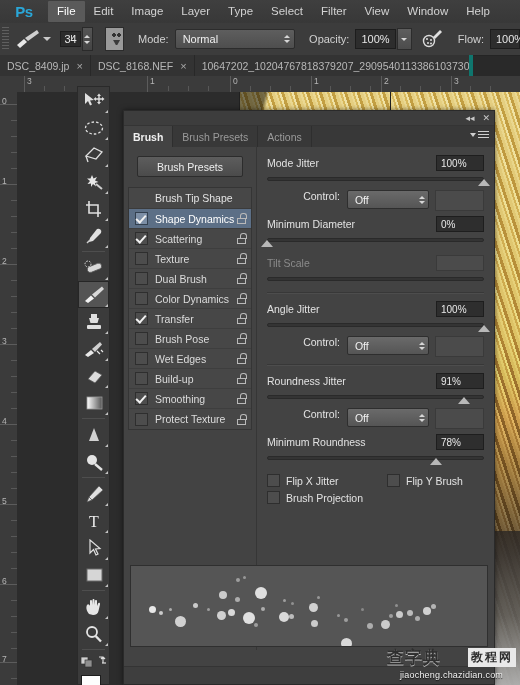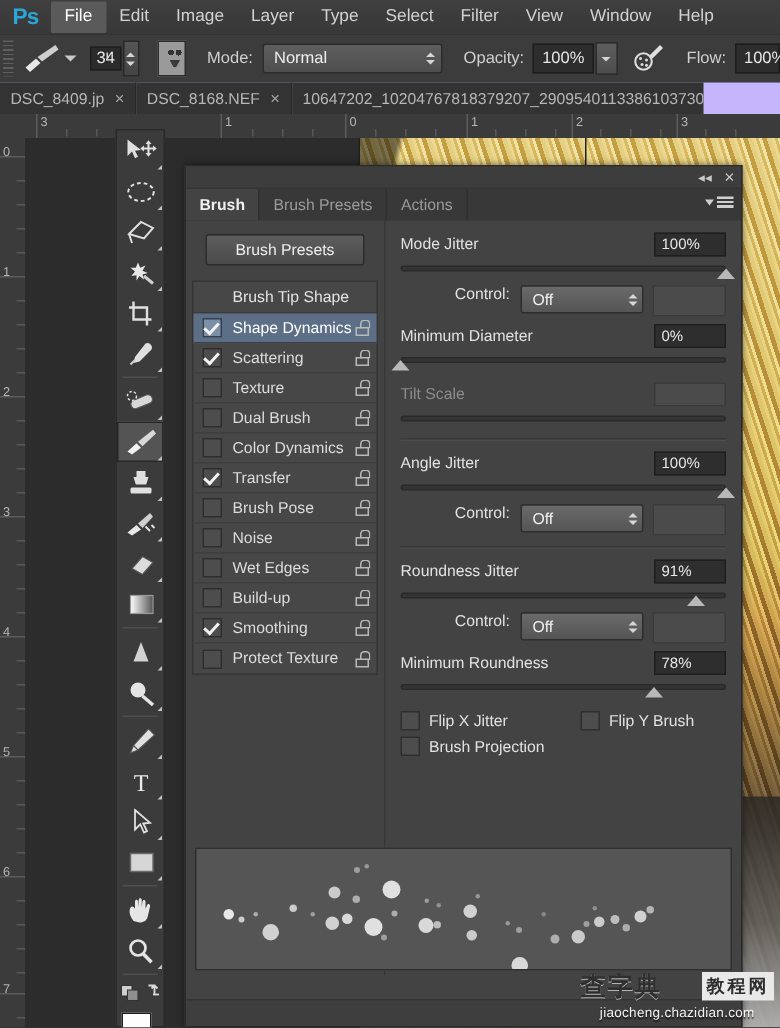--- a/index.html
+++ b/index.html
@@ -18,21 +18,21 @@
   }
 
   
   #menubar {
     position: absolute; left: 0; top: 0; width: 520px; height: 23px;
     background: linear-gradient(#3f3f3f, #383838);
     border-bottom: 1px solid #222;
     display: flex; align-items: center;
   }
   #ps-logo {
-    width: 34px; height: 23px;
+    width: 48px; height: 23px;
     display: flex; align-items: center; justify-content: center;
     color: #2aa7d8; font-weight: bold; font-size: 15px;
     font-family: "Liberation Sans", sans-serif;
     letter-spacing: -0.5px;
   }
   .menu-item {
     padding: 3px 9px;
     font-size: 11.5px;
     color: #d2d2d2;
     line-height: 15px;
@@ -140,22 +140,22 @@
     border: 1px solid #2c2c2c;
     display: flex; align-items: center; justify-content: center;
   }
   .airbrush {
     width: 22px; height: 22px; margin-left: 10px;
     position: relative;
   }
 
   
   #tabbar {
-    position: absolute; left: 0; top: 55px; width: 520px; height: 21px;
-    background: #c4b5fd;
+    position: absolute; left: 0; top: 55px; width: 473px; height: 21px;
+    background: #0f766e;
     border-bottom: 6px solid #8b5cf6;
     display: flex; align-items: stretch;
   }
   .doc-tab {
     display: flex; align-items: center;
     padding: 0 7px;
     font-size: 10.5px; color: #b7b7b7;
     background: #333333;
     border-right: 1px solid #282828;
     white-space: nowrap;
@@ -887,25 +887,20 @@
             <span class="lbl">Transfer</span>
             <span class="lock"></span>
           </div>
           <div class="opt-row">
             <span class="cb"></span>
             <span class="lbl">Brush Pose</span>
             <span class="lock"></span>
           </div>
           <div class="opt-row">
             <span class="cb"></span>
-            <span class="lbl">Noise</span>
-            <span class="lock"></span>
-          </div>
-          <div class="opt-row">
-            <span class="cb"></span>
             <span class="lbl">Wet Edges</span>
             <span class="lock"></span>
           </div>
           <div class="opt-row">
             <span class="cb"></span>
             <span class="lbl">Build-up</span>
             <span class="lock"></span>
           </div>
           <div class="opt-row">
             <span class="cb checked"></span>

